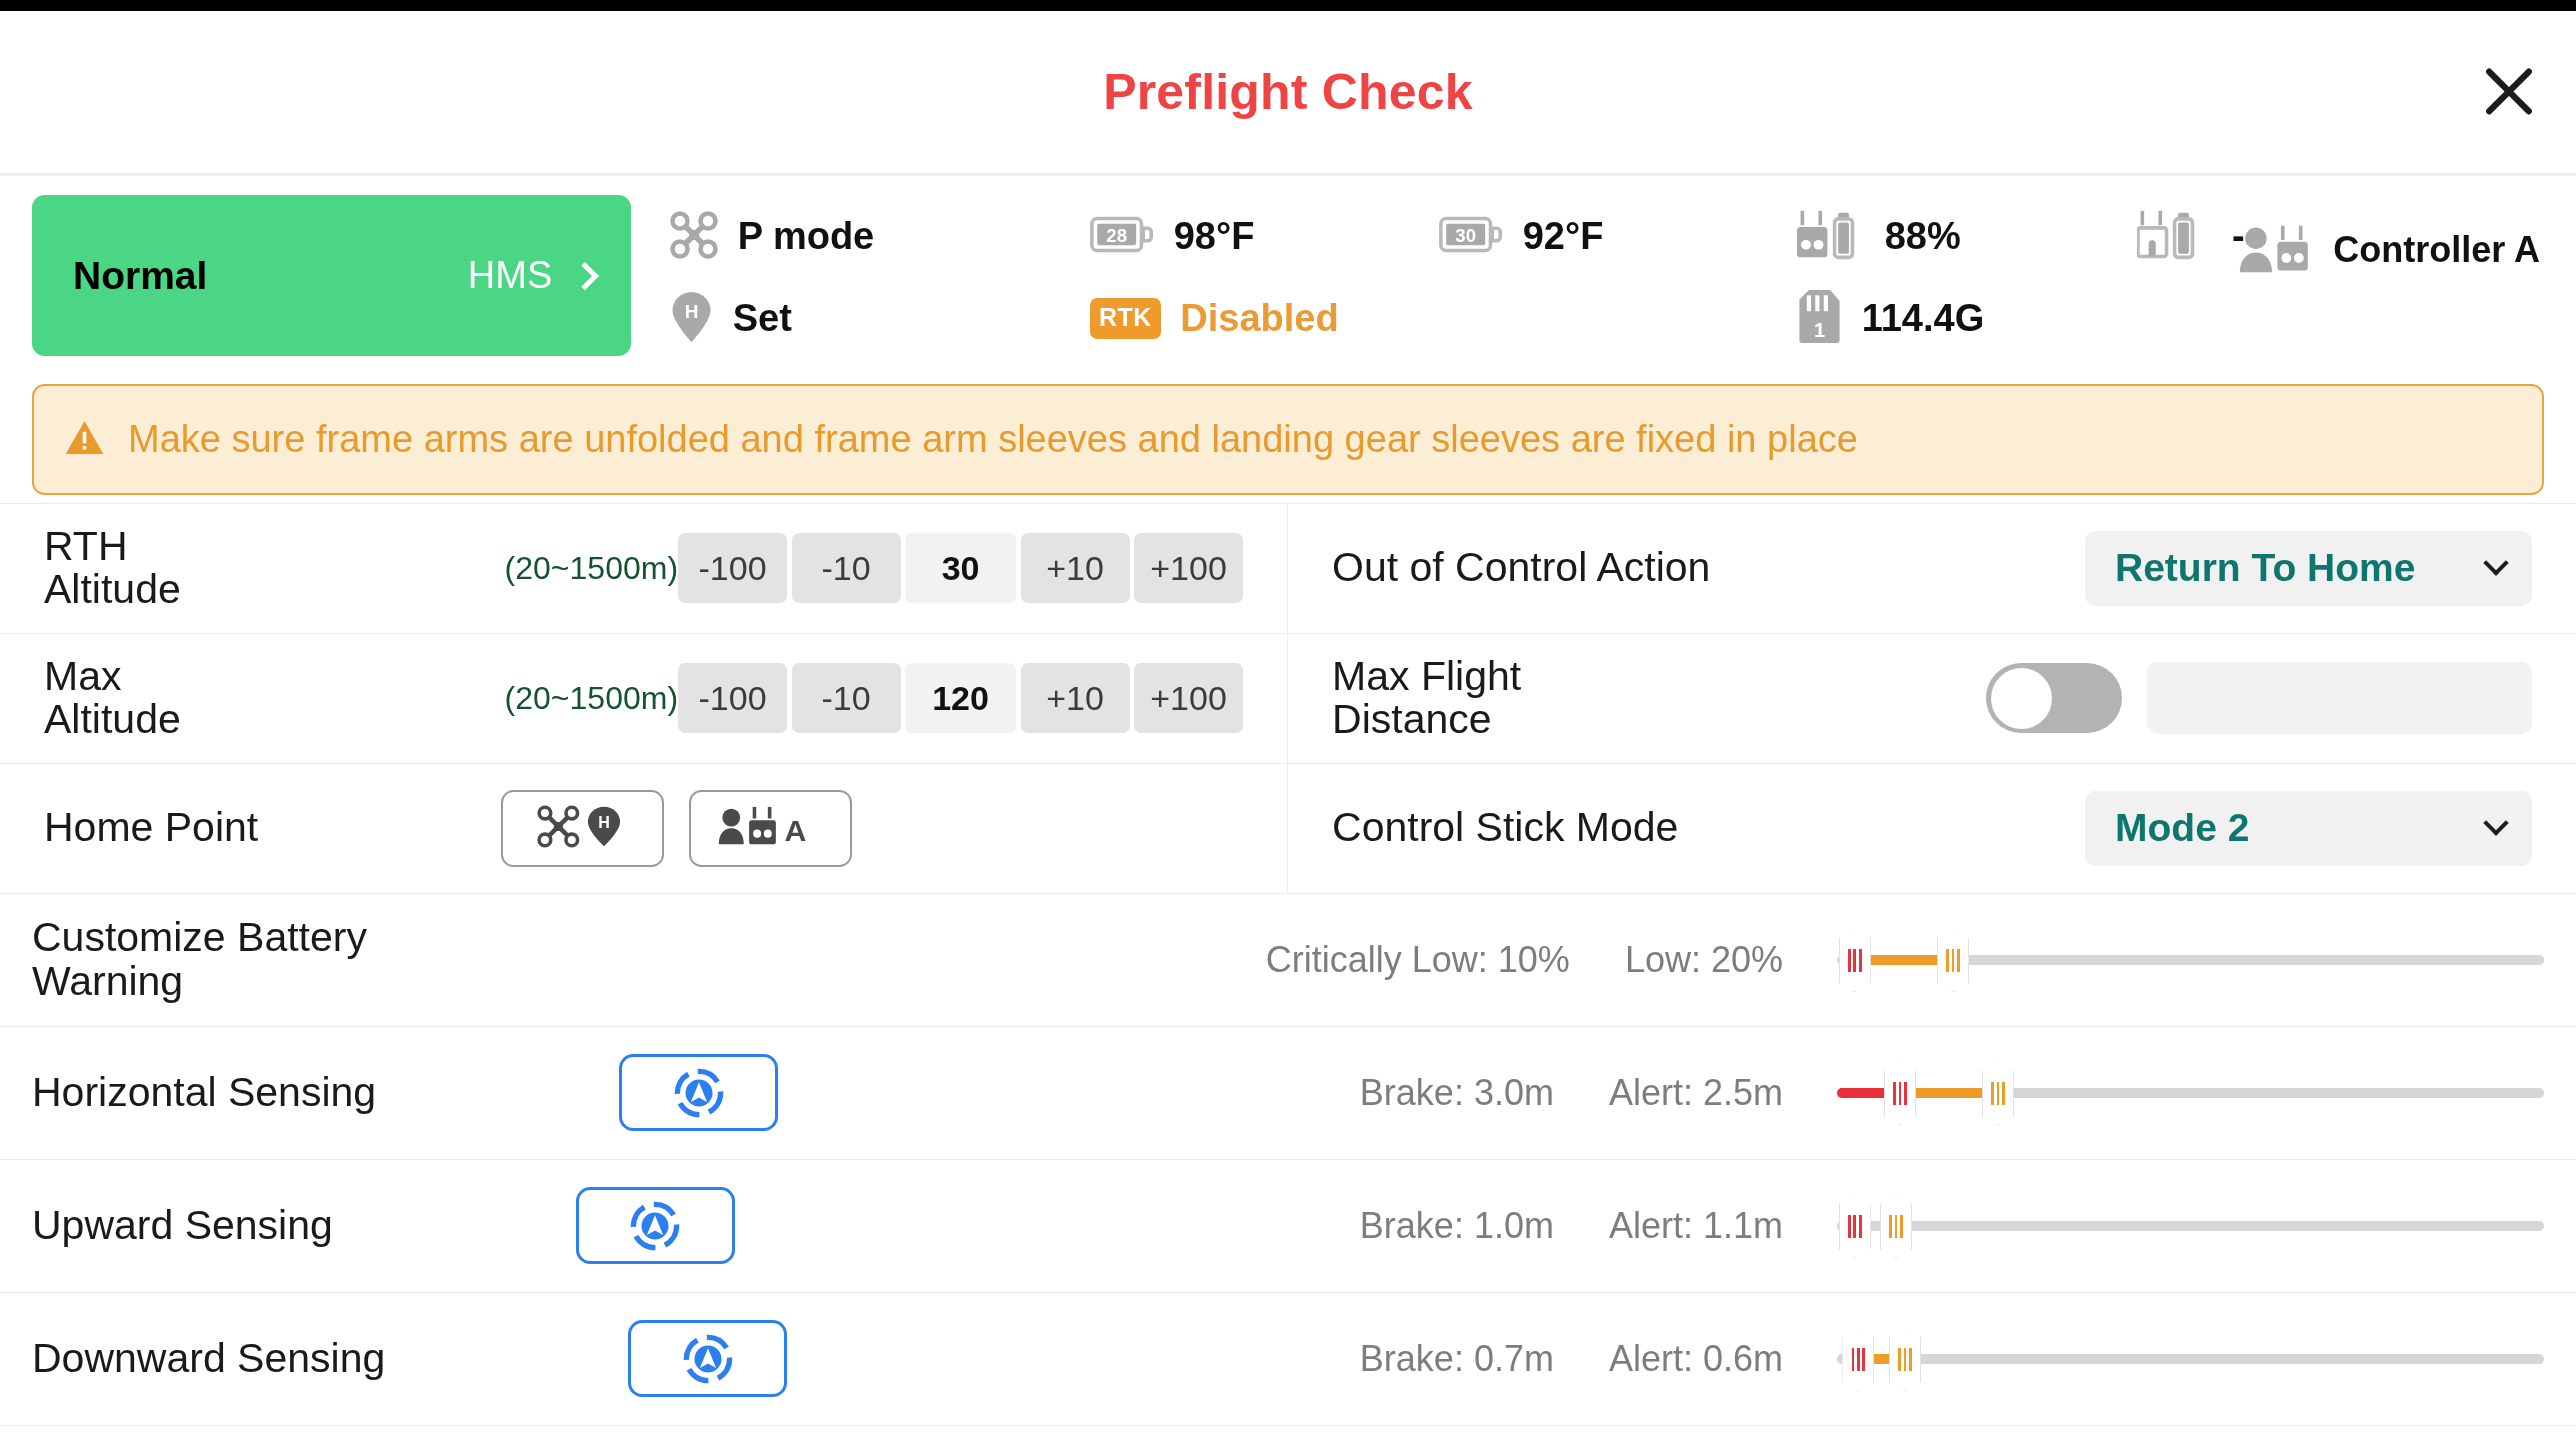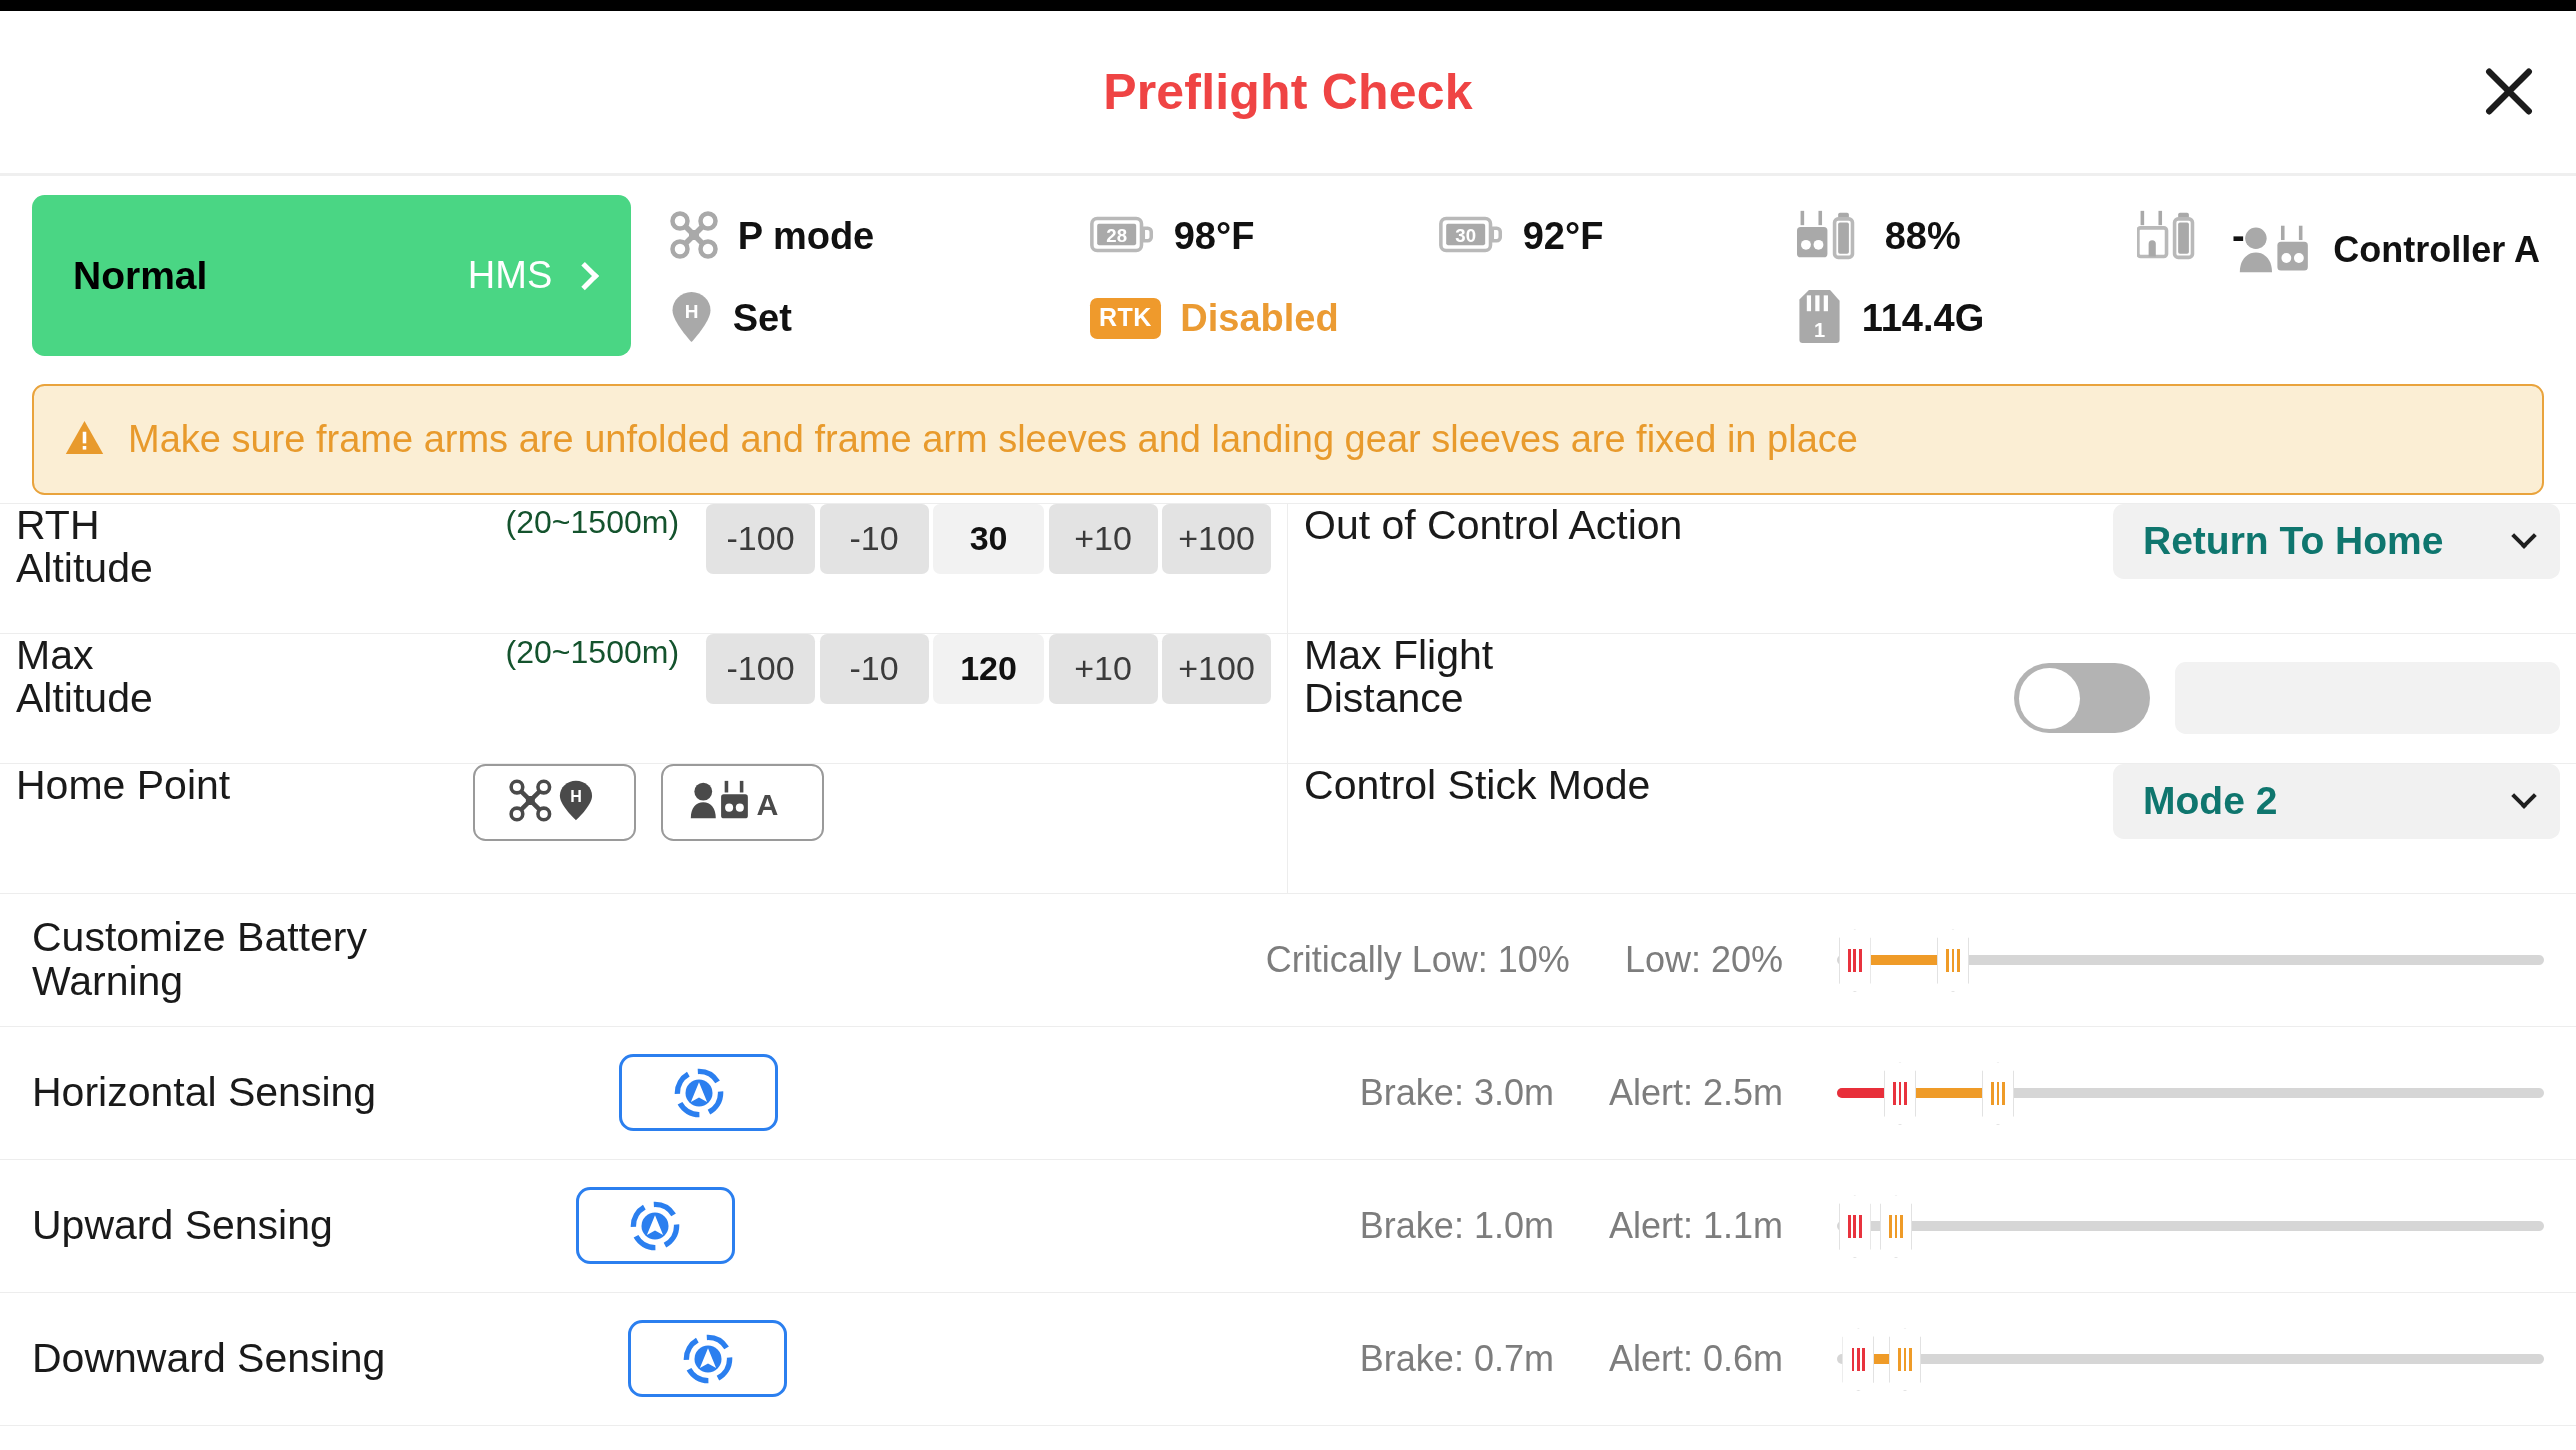--- a/index.html
+++ b/index.html
@@ -77,30 +77,30 @@
     width: 100%; height: 111px; border: 2.7px solid #e9a33c; border-radius: 12.5px;
     background: #fbeed4; display: flex; align-items: center; gap: 23px; padding: 0 30px;
   }
   .warning .wtext { color: #e89a2c; font-size: 38px; }
 
   
   .settings { flex: 1 1 auto; display: flex; flex-direction: column; }
   .srow { display: flex; border-bottom: 1.8px solid #ededed; }
   .srow.top { border-top: 1.8px solid #ededed; }
   .half {
-    width: 1412px; display: flex; padding: 0 16px;
+    width: 1412px; display: flex; align-items: center; padding: 0 44px;
     min-height: 129px;
   }
   .half.left { border-right: 1.8px solid #ededed; }
   .rlabel { font-size: 41px; color: #1a1a1a; line-height: 1.06; }
   .rlabel.w2 { max-width: 268px; }
   .hint { font-size: 32px; color: #14532d; margin-left: auto; white-space:nowrap;}
 
   
-  .stepper { display: flex; gap: 4.5px; margin-left: 27px; }
+  .stepper { display: flex; gap: 4.5px; }
   .sbtn {
     width: 109px; height: 70px; background: #e3e3e3; border-radius: 7.2px;
     display: flex; align-items: center; justify-content: center;
     font-size: 34px; color: #3b3b3b; cursor: pointer;
   }
   .sbtn.val { background: #f2f2f2; color: #111; font-weight: bold; width: 111px; }
 
   
   .dd {
     margin-left: auto; width: 447px; height: 75px; background: #f1f1f1; border-radius: 10.7px;

